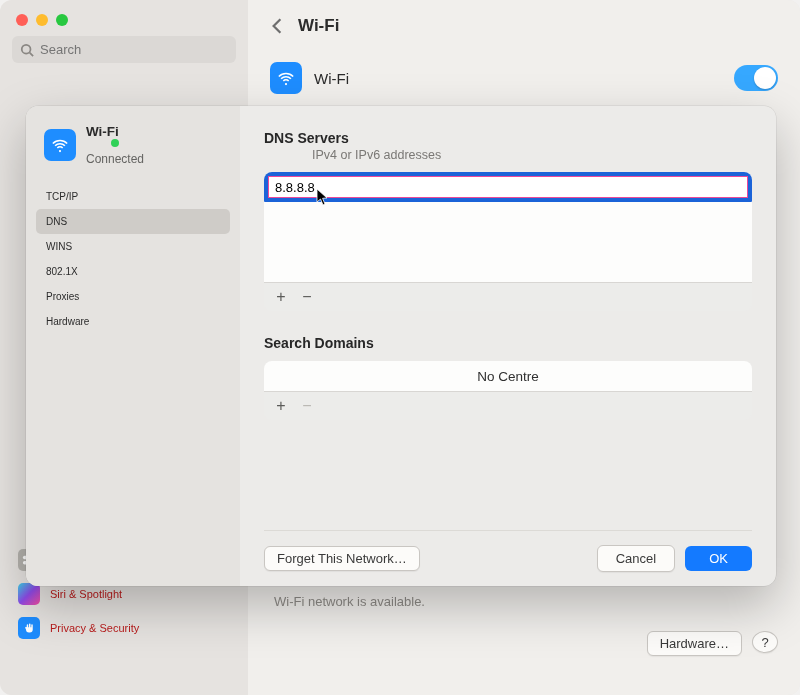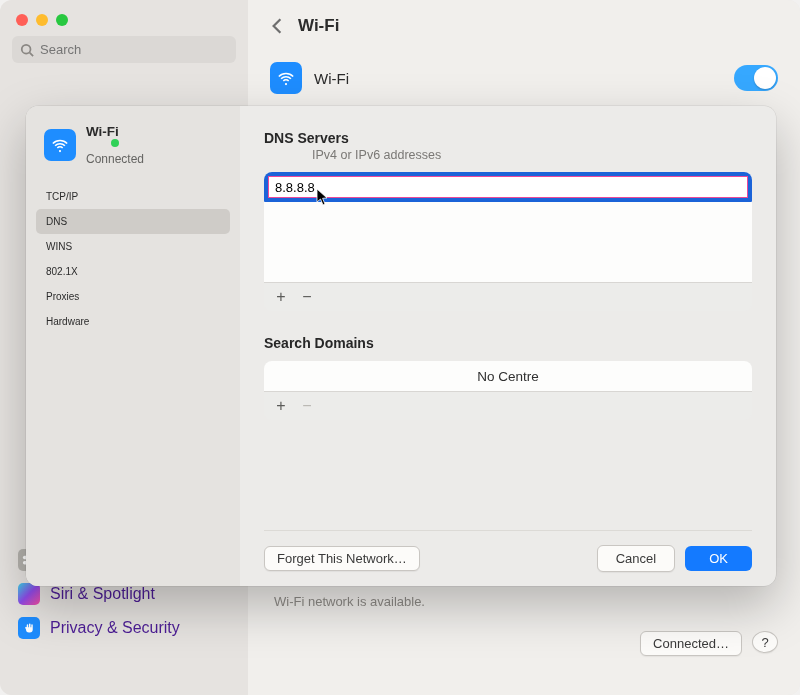--- a/index.html
+++ b/index.html
@@ -12,21 +12,21 @@
   .tl { width: 12px; height: 12px; border-radius: 50%; }
   .tl.red { background: #ff5f57; } .tl.yellow { background: #febc2e; } .tl.green { background: #28c840; }
 
   .bg-search { margin: 0 12px 10px; display: flex; align-items: center; gap: 6px; background: #dbd8d5; border-radius: 6px; padding: 6px 8px; color: #8a8783; }
   .bg-search input { border: none; background: transparent; font-size: 13px; color: #8a8783; width: 100%; outline: none; }
   .bg-search svg { width: 14px; height: 14px; flex-shrink: 0; }
 
   .bg-list { padding: 0 0 0 0; flex: 1; overflow: hidden; }
   .bg-item { display: flex; align-items: center; gap: 10px; padding: 6px 18px; }
   .bg-item .iconbox { width: 22px; height: 22px; border-radius: 5px; display: flex; align-items: center; justify-content: center; }
-  .bg-item .label { font-size: 16px; color: #4c1d95; white-space: nowrap; }
+  .bg-item .label { font-size: 11px; color: #b91c1c; white-space: nowrap; }
   .bg-list .spacer { height: 470px; }
 
   .bg-main { flex: 1; background: #f1efec; padding: 0 22px; }
   .bg-title-row { display: flex; align-items: center; gap: 14px; padding: 16px 0; }
   .bg-title-row .chev { color: #6e6e6e; }
   .bg-title { font-size: 17px; font-weight: 600; color: #2c2c2c; }
 
   .bg-network-row { display: flex; align-items: center; gap: 12px; padding: 10px 0 12px; }
   .wifi-icon-lg { width: 32px; height: 32px; border-radius: 7px; background: #1e8dff; display: flex; align-items: center; justify-content: center; color: #fff; }
   .toggle { position: relative; width: 44px; height: 26px; background: #36a8ff; border-radius: 13px; margin-left: auto; }
@@ -130,21 +130,21 @@
         <svg class="svg-wifi" viewBox="0 0 24 24" fill="#fff">
             <path d="M12 18.5a1.5 1.5 0 100 3 1.5 1.5 0 000-3zm-4.3-3.2a6 6 0 018.6 0l-1.5 1.5a4 4 0 00-5.6 0zm-3-3a10.2 10.2 0 0114.6 0l-1.5 1.5a8.1 8.1 0 00-11.6 0zm-3-3a14.5 14.5 0 0120.6 0l-1.5 1.5a12.4 12.4 0 00-17.6 0z"></path>
           </svg>
       </div>
       <div style="font-size:15px;color:#2b2b2b;">Wi-Fi</div>
       <div class="toggle"></div>
     </div>
 
     <div class="bg-lower-text">Wi-Fi network is available.</div>
     <div class="bg-advanced-row">
-      <button class="btn-std">Connected…</button>
+      <button class="btn-std">Hardware…</button>
       <button class="btn-std btn-help">?</button>
     </div>
   </div>
 </div>
 
 <div class="modal">
   <div class="modal-sidebar">
     <div class="ms-header">
       <div class="ms-wifi-icon">
         <svg class="svg-wifi" viewBox="0 0 24 24" fill="#fff">

